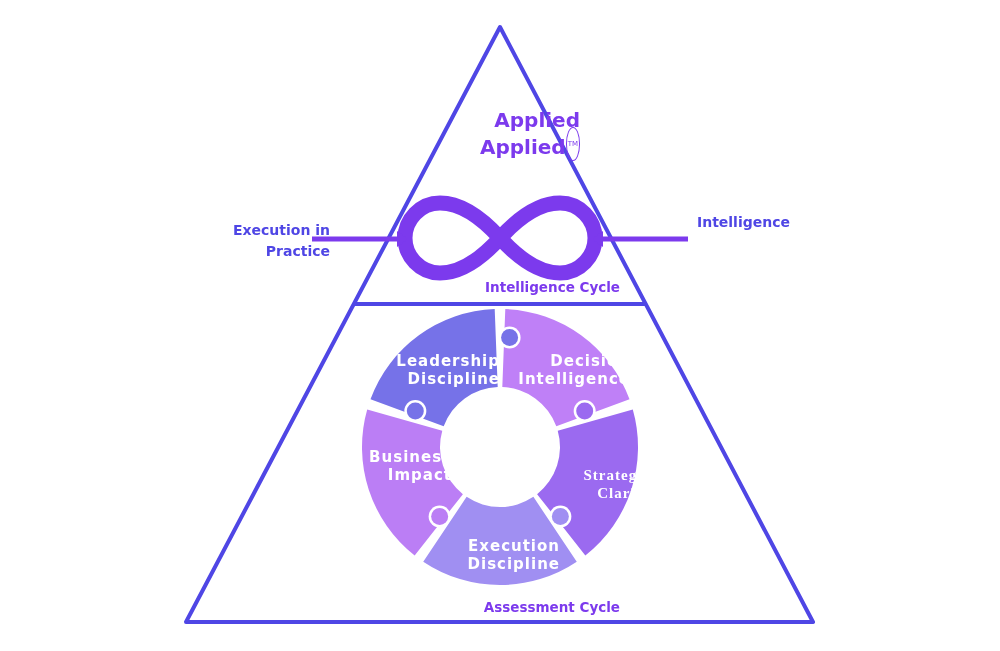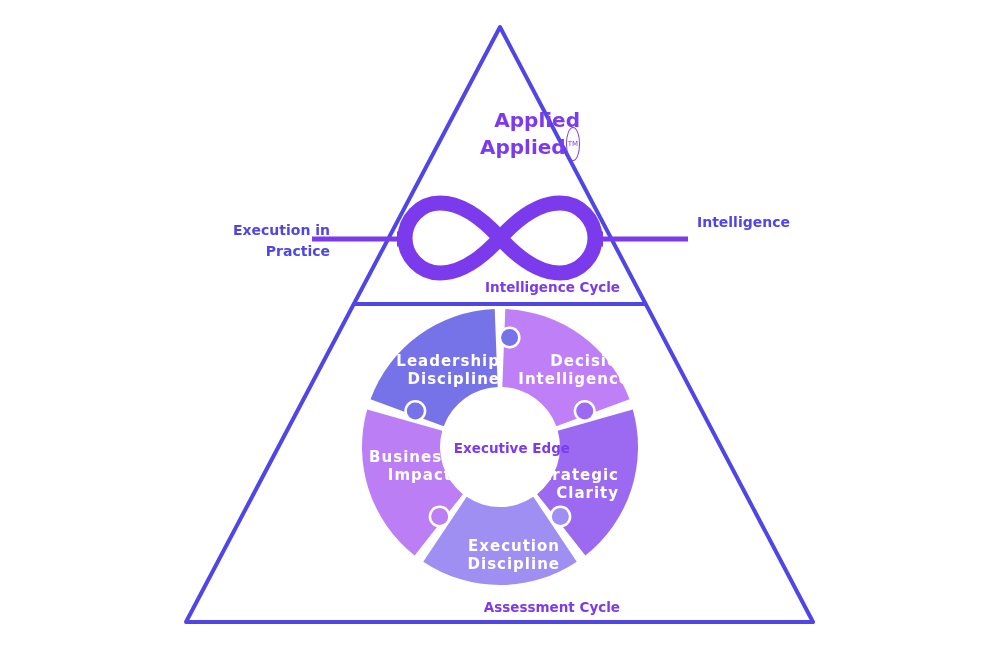--- a/index.html
+++ b/index.html
@@ -65,30 +65,29 @@
 <div class="lbl cycle" style="left:380px;top:279px;width:240px;">Intelligence Cycle</div>
 
 <div class="lbl seg" style="left:380px;top:352px;width:120px;">
   <div>Leadership</div>
   <div>Discipline</div>
 </div>
 <div class="lbl seg" style="left:505px;top:352px;width:125px;">
   <div>Decision</div>
   <div>Intelligence</div>
 </div>
-<div class="lbl seg" style="left:519px;top:466px;width:100px;">
+<div class="lbl seg" style="left:550px;top:466px;width:100px;font-family:Liberation Serif, serif;">
   <div>Strategic</div>
   <div>Clarity</div>
 </div>
 <div class="lbl seg" style="left:440px;top:537px;width:120px;">
   <div>Execution</div>
   <div>Discipline</div>
 </div>
 <div class="lbl seg" style="left:352px;top:448px;width:100px;">
   <div>Business</div>
   <div>Impact</div>
 </div>
 
 <div class="lbl center" style="left:430px;top:438px;width:140px;">
-  <div>Executive Edge</div>
 </div>
 
 <div class="lbl cycle" style="left:380px;top:599px;width:240px;">Assessment Cycle</div>
 
 </body></html>

